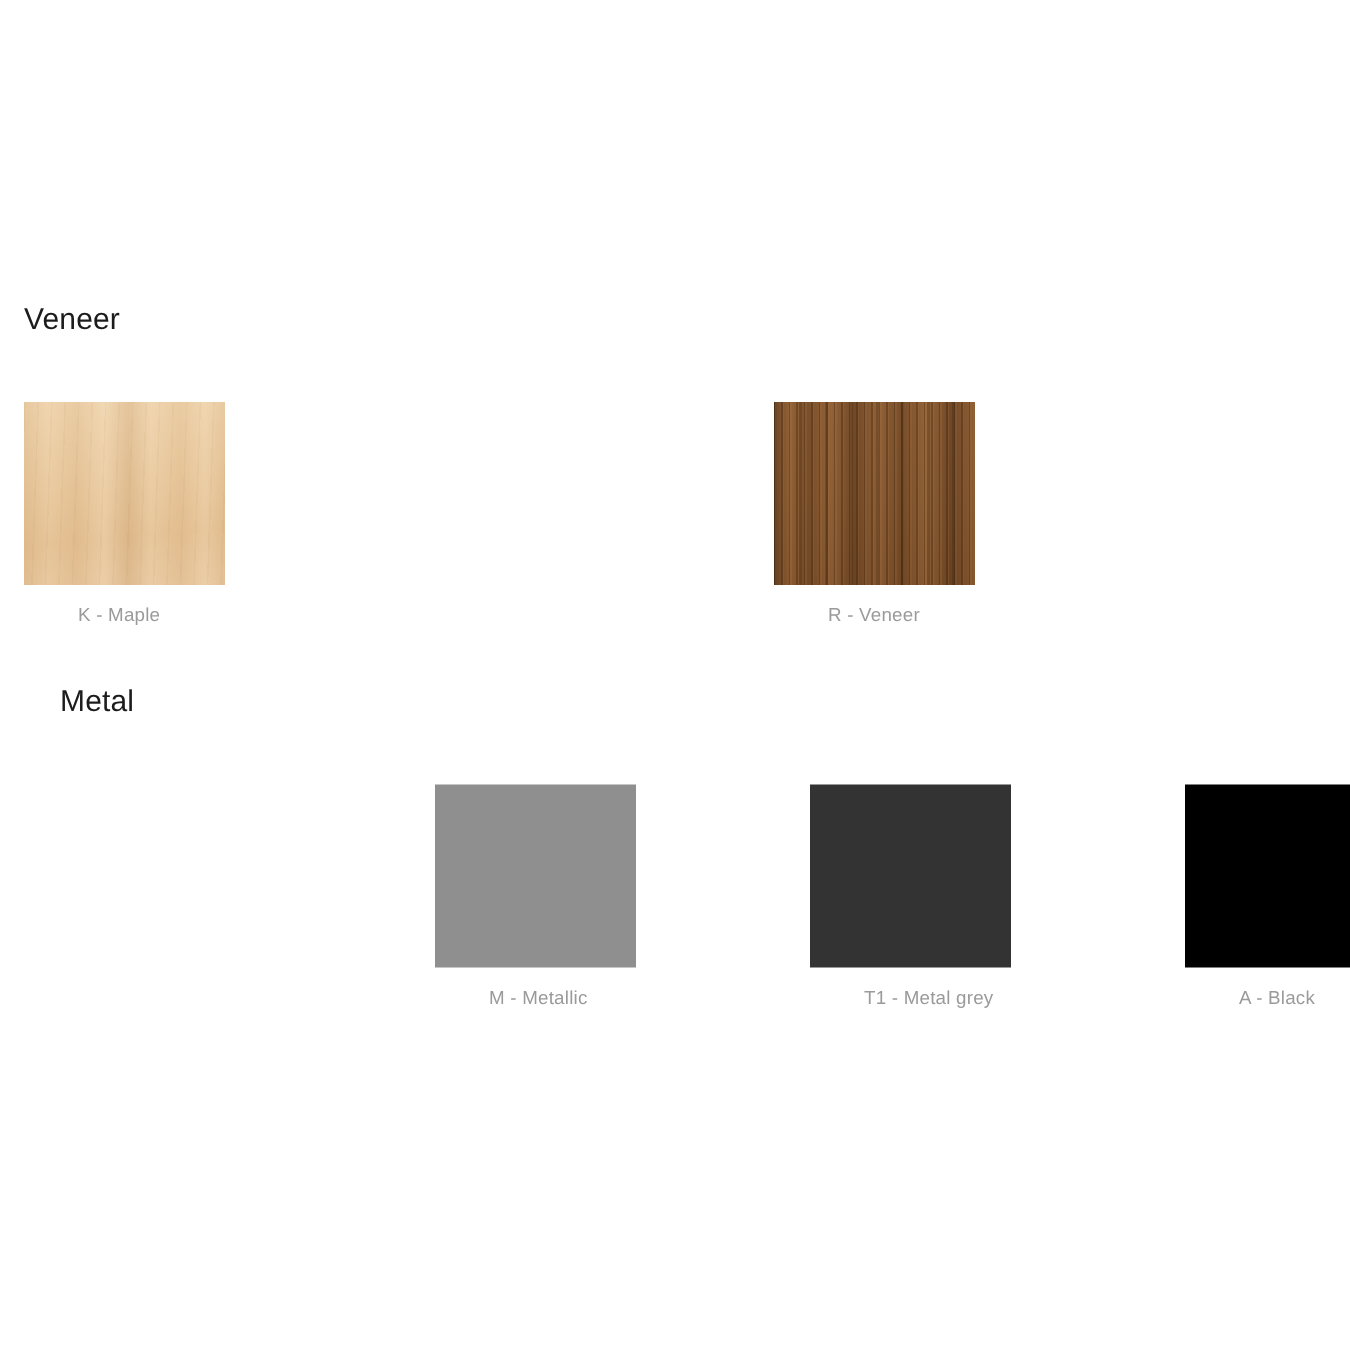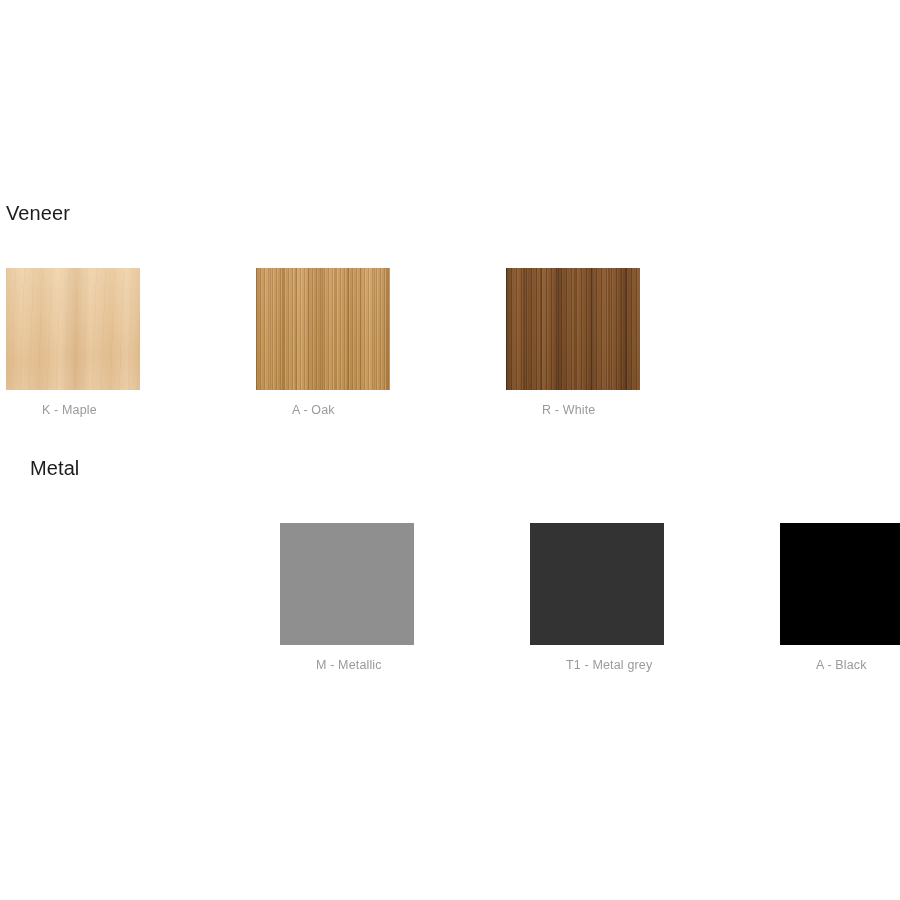--- a/index.html
+++ b/index.html
@@ -18,21 +18,21 @@
   .page {
     position: relative;
     width: 900px;
     height: 900px;
     background: #ffffff;
   }
 
   
   .section {
     position: absolute;
-    left: 6px;
+    left: 16px;
     width: 799px;
   }
   .section-veneer { top: 200px; }
   .section-metal  { top: 455px; padding-left: 24px; }
 
   .section-title {
     font-size: 20px;
     line-height: 26px;
     color: #1c1c1c;
     font-weight: 400;
@@ -214,32 +214,26 @@
 
     <div class="swatch-grid">
 
       <div class="swatch-cell c0">
         <div class="swatch tex-maple">
           <span class="grain"></span>
         </div>
         <div class="swatch-label">K - Maple</div>
       </div>
 
-      <div class="swatch-cell c1">
-        <div class="swatch tex-oak">
-          <span class="grain"></span>
-        </div>
-        <div class="swatch-label">A - Oak</div>
-      </div>
 
       <div class="swatch-cell c2">
         <div class="swatch tex-walnut">
           <span class="grain"></span>
         </div>
-        <div class="swatch-label">R - White</div>
+        <div class="swatch-label">R - Veneer</div>
       </div>
 
 
     </div>
   </section>
 
   <section class="section section-metal">
     <h2 class="section-title">Metal</h2>
 
     <div class="swatch-grid">

